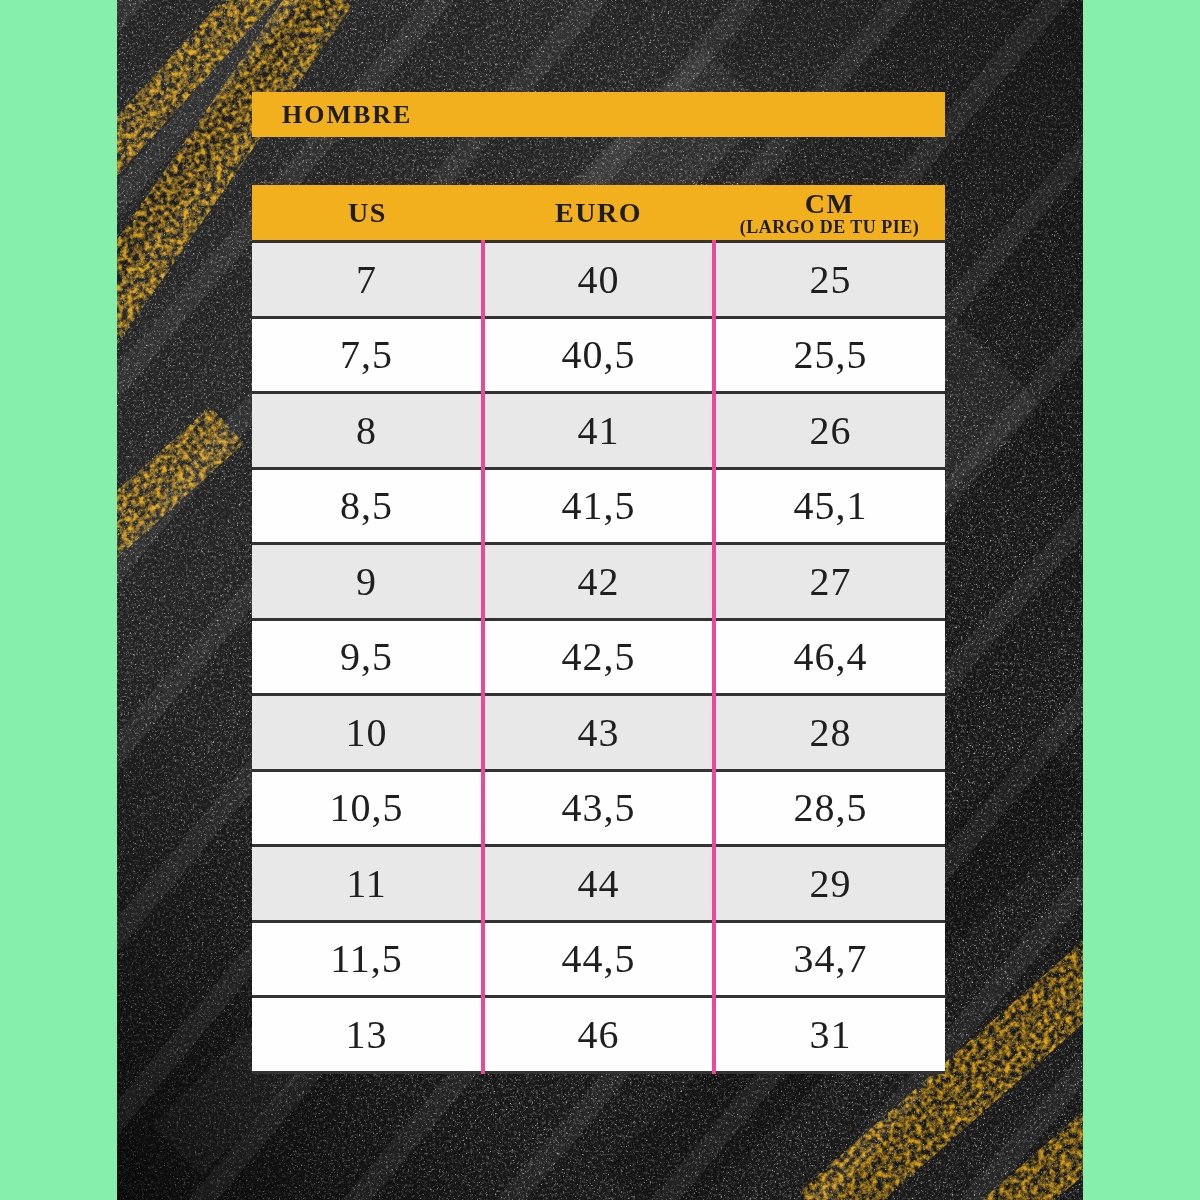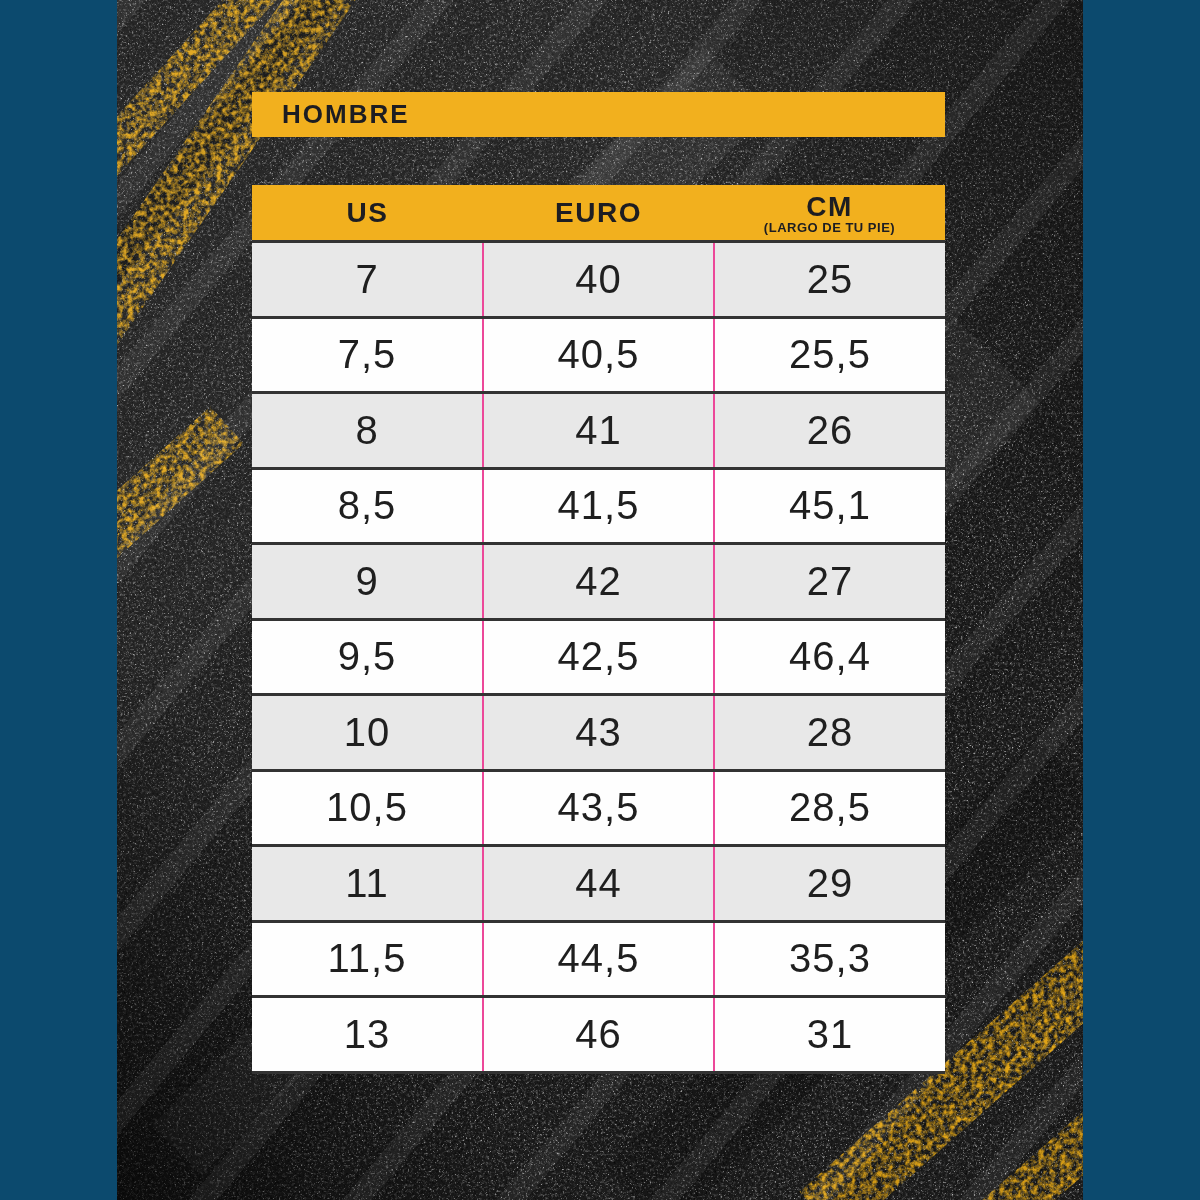--- a/index.html
+++ b/index.html
@@ -1,18 +1,18 @@
 <!DOCTYPE html>
 <html><head>
 <meta charset="utf-8">
 <style>
   html,body{margin:0;padding:0;background:#ffffff;}
   .stage{
     position:relative;width:1200px;height:1200px;overflow:hidden;
-    background:#0c4a6e;font-family:Liberation Sans, sans-serif;
+    background:#86efac;font-family:Liberation Serif, serif;
   }
   
   .bg{position:absolute;left:117px;top:0;width:966px;height:1200px;background:#1b1b1b;overflow:hidden;}
   .bg svg{display:block;position:absolute;left:0;top:0;}
   .bg .shade{
     position:absolute;inset:0;pointer-events:none;
     background:
       repeating-linear-gradient(130deg, rgba(255,255,255,0.05) 0 22px, rgba(0,0,0,0.06) 22px 64px, rgba(255,255,255,0) 64px 118px),
       linear-gradient(52deg, rgba(0,0,0,0.60) 0%, rgba(0,0,0,0) 24%),
       linear-gradient(232deg, rgba(0,0,0,0.35) 0%, rgba(0,0,0,0) 26%),
@@ -30,28 +30,28 @@
   
   table.size-table{
     position:absolute;left:252px;top:185px;width:693px;
     border-collapse:collapse;table-layout:fixed;
   }
   table.size-table th{
     height:55px;vertical-align:middle;text-align:center;
     font-weight:bold;font-size:28px;letter-spacing:1.5px;color:#1d1d22;padding:0;
   }
   table.size-table th .sub{
-    display:block;font-size:13px;letter-spacing:0.5px;margin-top:-3px;font-weight:bold;
+    display:block;font-size:18px;letter-spacing:0.5px;margin-top:-3px;font-weight:bold;
   }
   table.size-table td{
     height:72.5px;text-align:center;vertical-align:middle;
     font-size:40px;font-weight:400;letter-spacing:1px;color:#1f1f1f;padding:0;
   }
   table.size-table tbody td{border-top:3px solid #333333;}
-  table.size-table tbody td + td{border-left:2px solid #ec4899;}
+  table.size-table tbody td + td{border-left:4px solid #ec4899;}
   table.size-table tbody tr:last-child td{border-bottom:3px solid #333333;}
   tr.odd td{background:#e8e8e8;}
   tr.even td{background:#fefefe;}
 </style>
 </head>
 <body>
 
 <div class="stage">
 
   <div class="bg">
@@ -180,21 +180,21 @@
           <td>28,5</td>
         </tr>
         <tr class="odd">
           <td>11</td>
           <td>44</td>
           <td>29</td>
         </tr>
         <tr class="even">
           <td>11,5</td>
           <td>44,5</td>
-          <td>35,3</td>
+          <td>34,7</td>
         </tr>
         <tr class="even">
           <td>13</td>
           <td>46</td>
           <td>31</td>
         </tr>
       </tbody>
   </table>
 
 </div>

